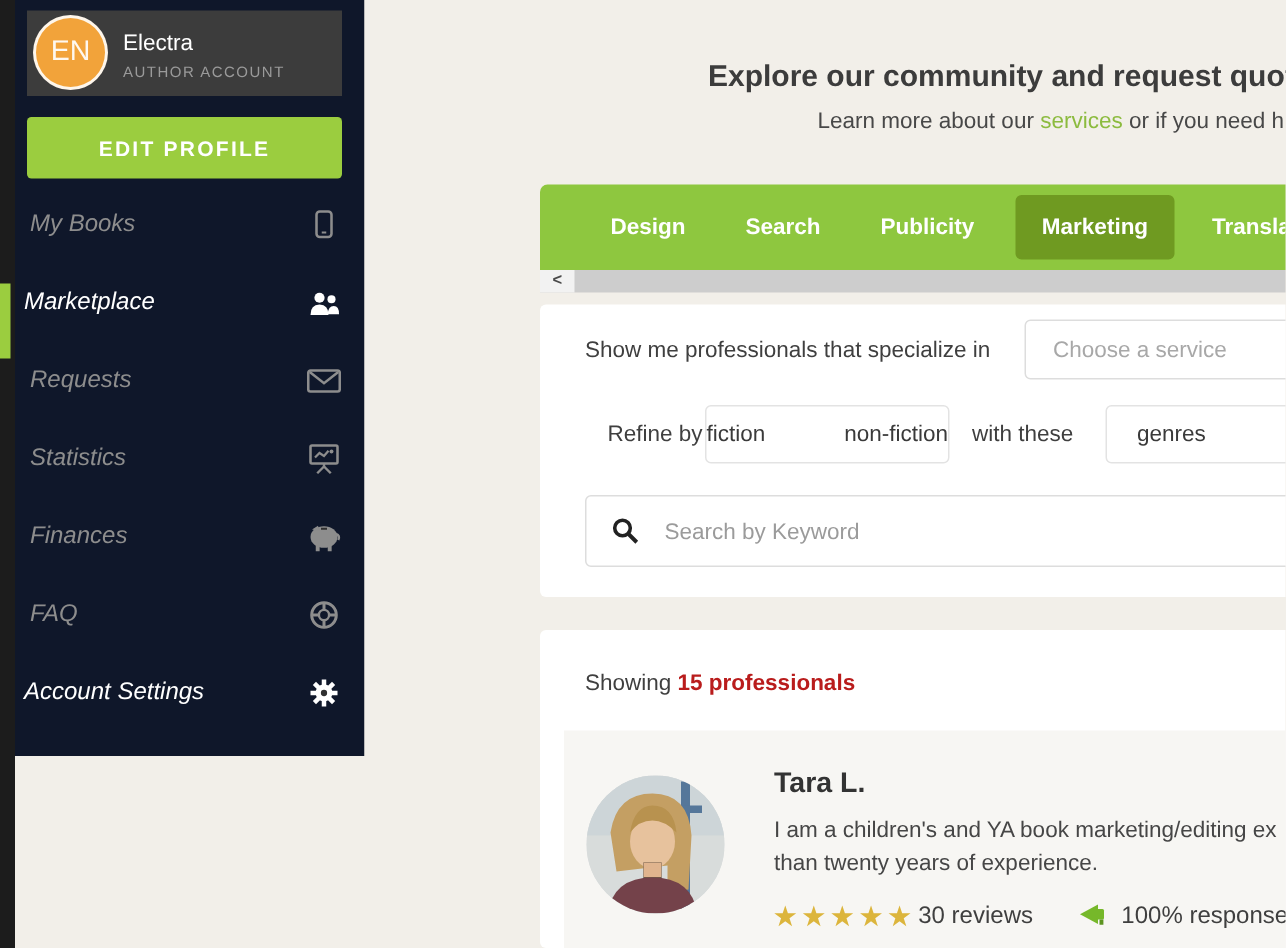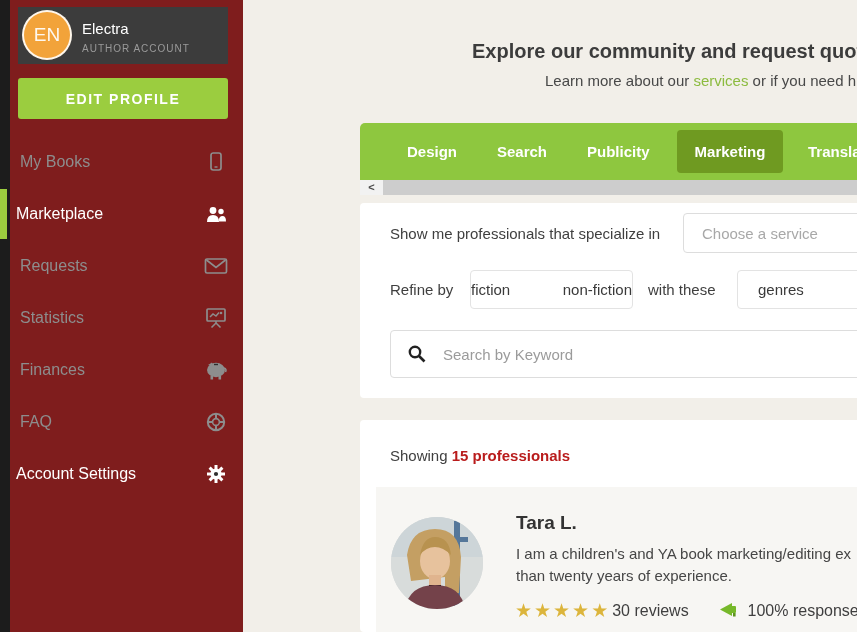--- a/index.html
+++ b/index.html
@@ -4,39 +4,39 @@
 <style>
   * { margin:0; padding:0; box-sizing:border-box; }
   html,body { width:857px; height:632px; overflow:hidden; }
   body {
     font-family:"Liberation Sans", sans-serif;
     background:#f2efe9;
     position:relative;
     color:#3f3f3f;
   }
   
-  .sidebar { position:absolute; left:0; top:0; width:243px; height:632px; background:#7f1d1d; }
+  .sidebar { position:absolute; left:0; top:0; width:243px; height:504px; background:#0f172a; }
   .left-strip { position:absolute; left:0; top:0; width:10px; height:632px; background:#1c1c1c; }
   .active-bar { position:absolute; left:0; top:189px; width:7px; height:50px; background:#9bcd3f; }
   .account-panel { position:absolute; left:18px; top:7px; width:210px; height:57px; background:#3c3c3c; }
   .avatar-circle {
     position:absolute; left:4px; top:3px; width:50px; height:50px; border-radius:50%;
     background:#f2a33a; border:2px solid rgba(255,255,255,0.9);
     display:flex; align-items:center; justify-content:center;
     color:rgba(255,255,255,0.92); font-size:19px;
   }
   .account-name { position:absolute; left:64px; top:13px; color:#fff; font-size:15px; }
   .account-type { position:absolute; left:64px; top:36px; color:#9a9a9a; font-size:10px; letter-spacing:1px; }
   .edit-profile-btn {
     position:absolute; left:18px; top:78px; width:210px; height:41px;
     background:#9bcd3f; border:none; border-radius:3px; cursor:pointer;
     color:#fff; font-weight:bold; font-size:14px; letter-spacing:1.5px;
     font-family:"Liberation Sans", sans-serif;
   }
-  .nav { position:absolute; left:0; top:136px; width:243px; }
+  .nav { position:absolute; left:0; top:124px; width:243px;font-style:italic; }
   .nav-item {
     position:relative; height:52px; display:flex; align-items:center;
     padding:0 15px 0 20px; cursor:pointer; color:#8d8d8d; font-size:16px;
   }
   .nav-item .nav-label { flex:1; }
   .nav-item .nav-icon { width:24px; height:24px; display:flex; align-items:center; justify-content:center; }
   .nav-item.white { color:#ffffff;padding-left:16px; }
   .nav-icon svg { display:block; }
   .dollar-glyph { font-size:22px; }
   
@@ -73,21 +73,21 @@
     position:absolute; left:0; top:0; width:23px; height:15px; background:#f2f2f2;
     color:#4a4a4a; font-size:11px; font-weight:bold; text-align:center; line-height:15px; cursor:pointer;
   }
   
   .filter-panel {
     position:absolute; left:117px; top:203px; width:520px; height:195px;
     background:#ffffff; border-radius:4px;
   }
   .flabel { position:absolute; font-size:15px; color:#3f3f3f; white-space:nowrap; }
   .lbl-specialize { left:30px; top:22px; }
-  .lbl-refine     { left:30px; top:78px;text-align:center; }
+  .lbl-refine     { left:45px; top:78px;text-align:center; }
   .lbl-withthese  { left:288px; top:78px; }
   .service-input {
     position:absolute; left:323px; top:10px; width:200px; height:40px;
     border:1px solid #ddd; border-radius:4px; padding:0 18px;
     font-size:15px; color:#3f3f3f; font-family:"Liberation Sans", sans-serif;
   }
   .service-input::placeholder { color:#a8a8a8; opacity:1; }
   .fiction-box {
     position:absolute; left:110px; top:67px; width:163px; height:39px;
     border:1px solid #e3e3e3; border-radius:4px;

